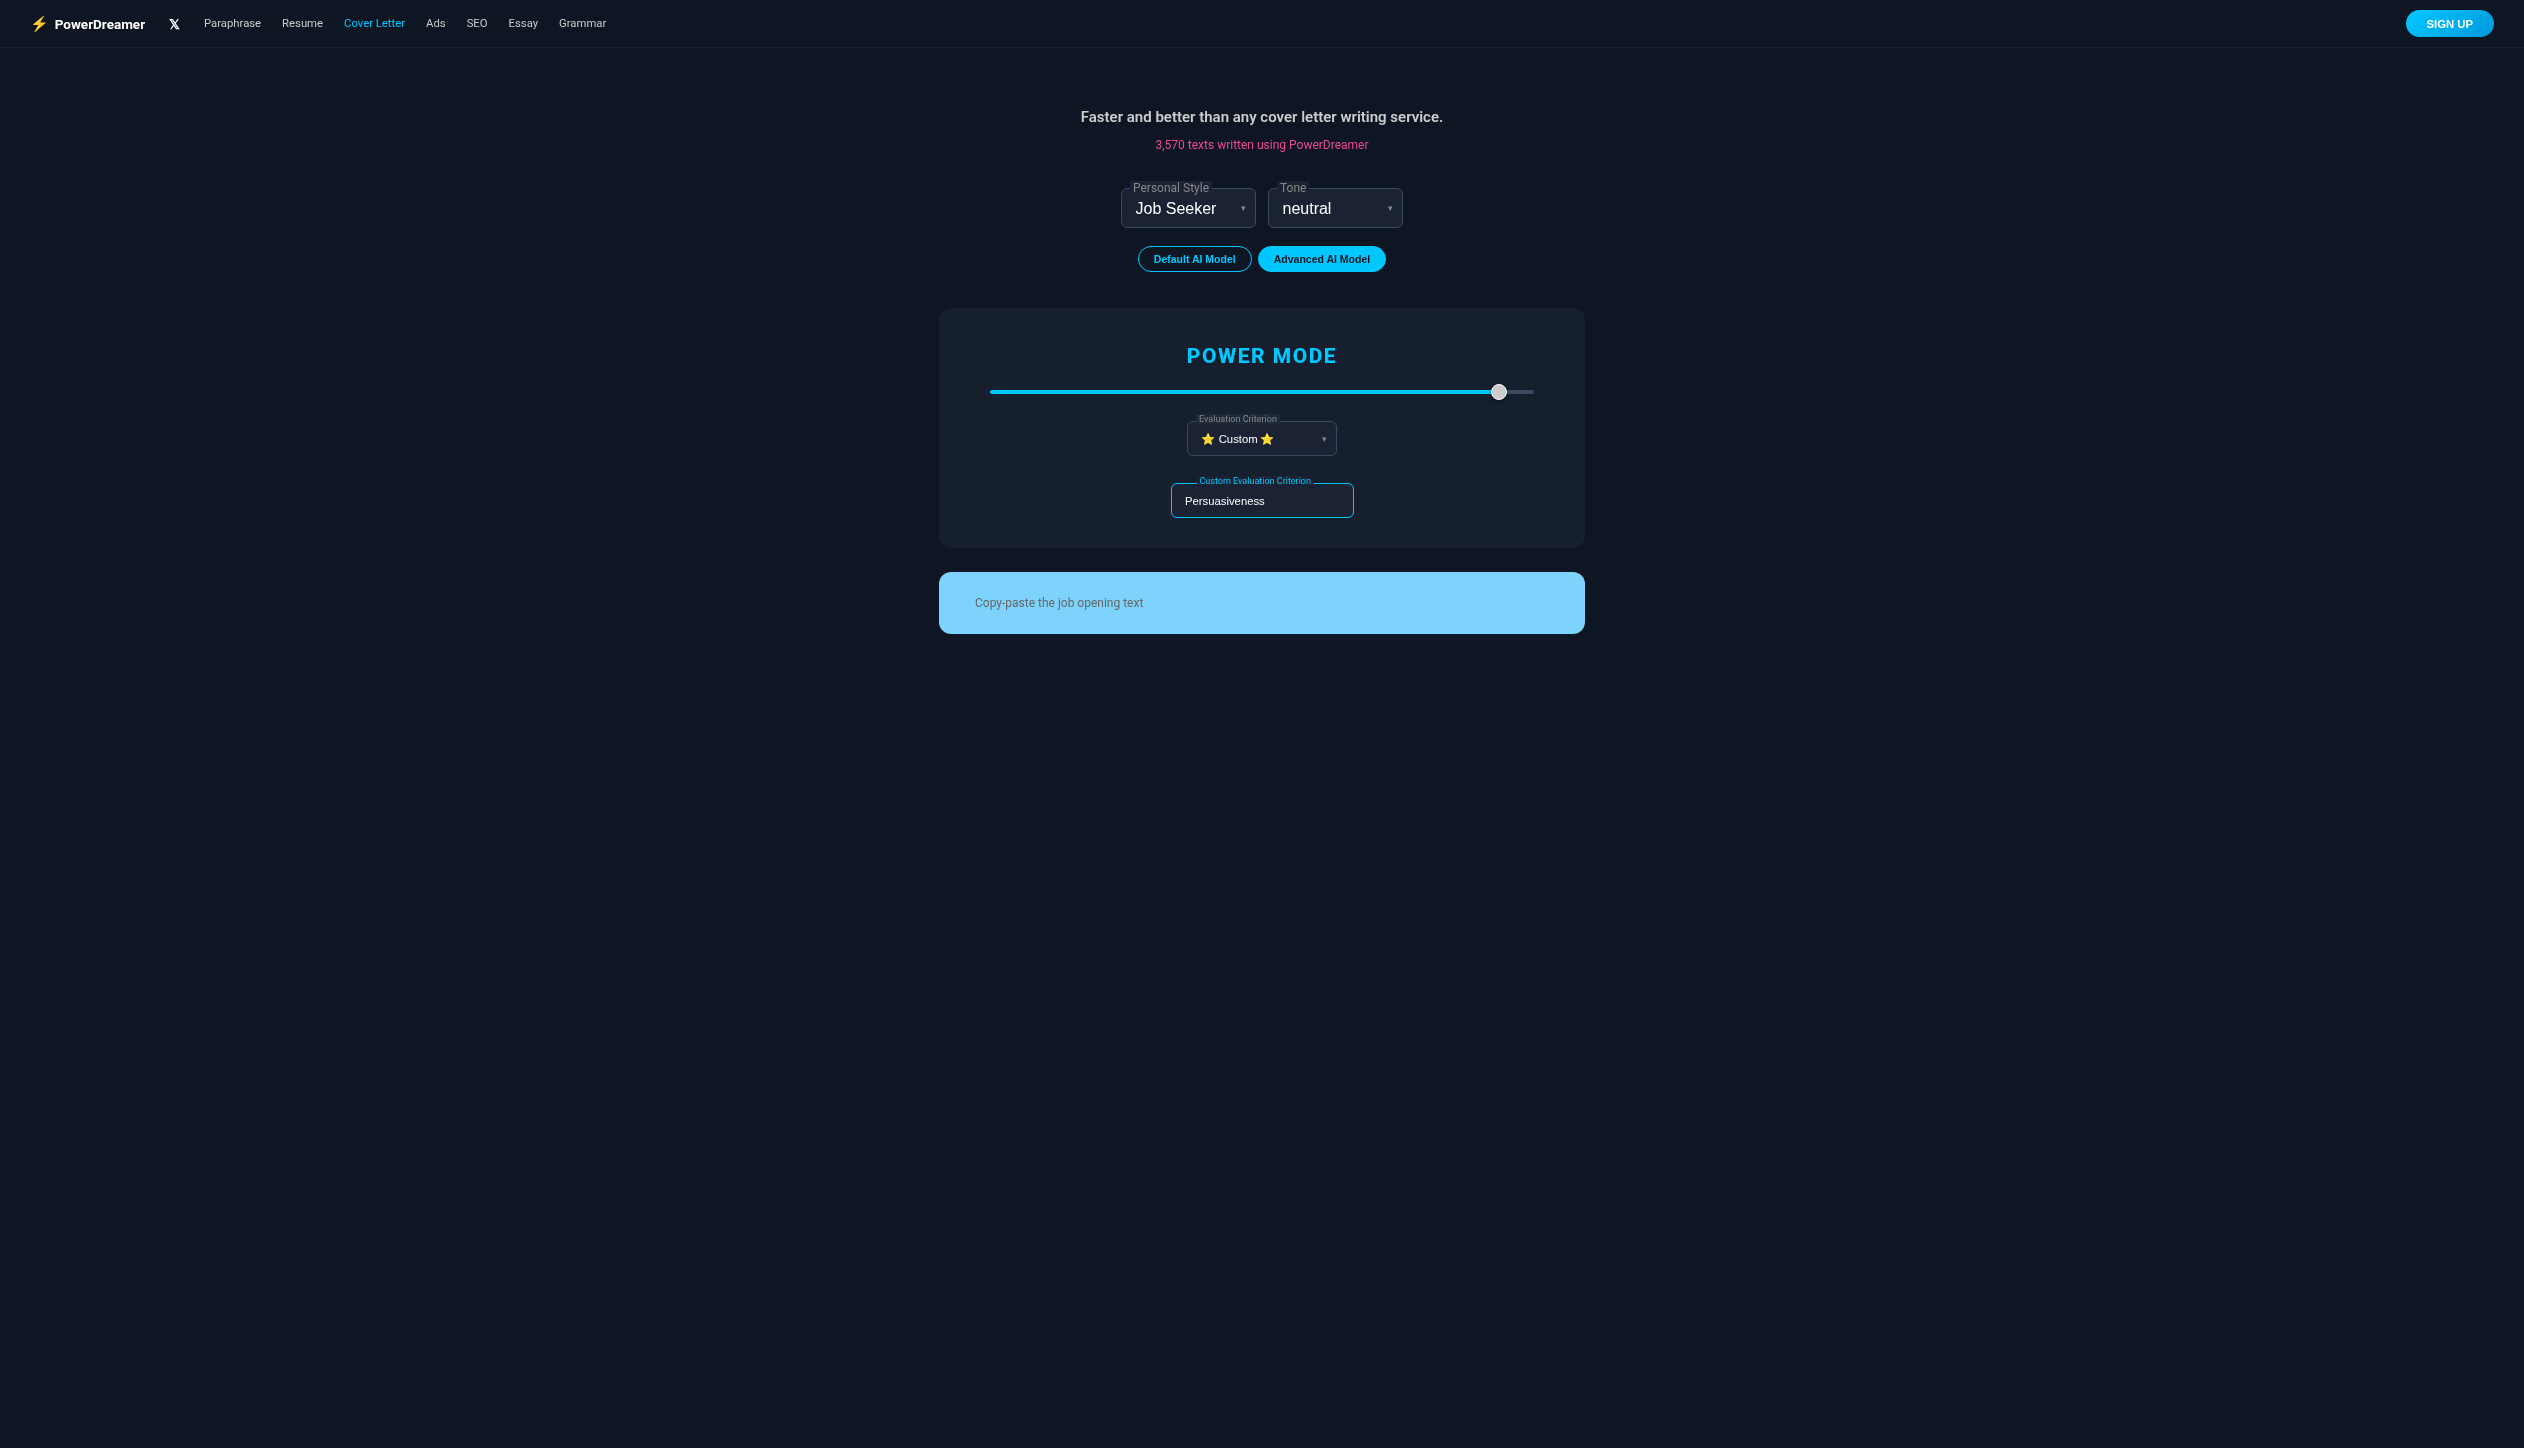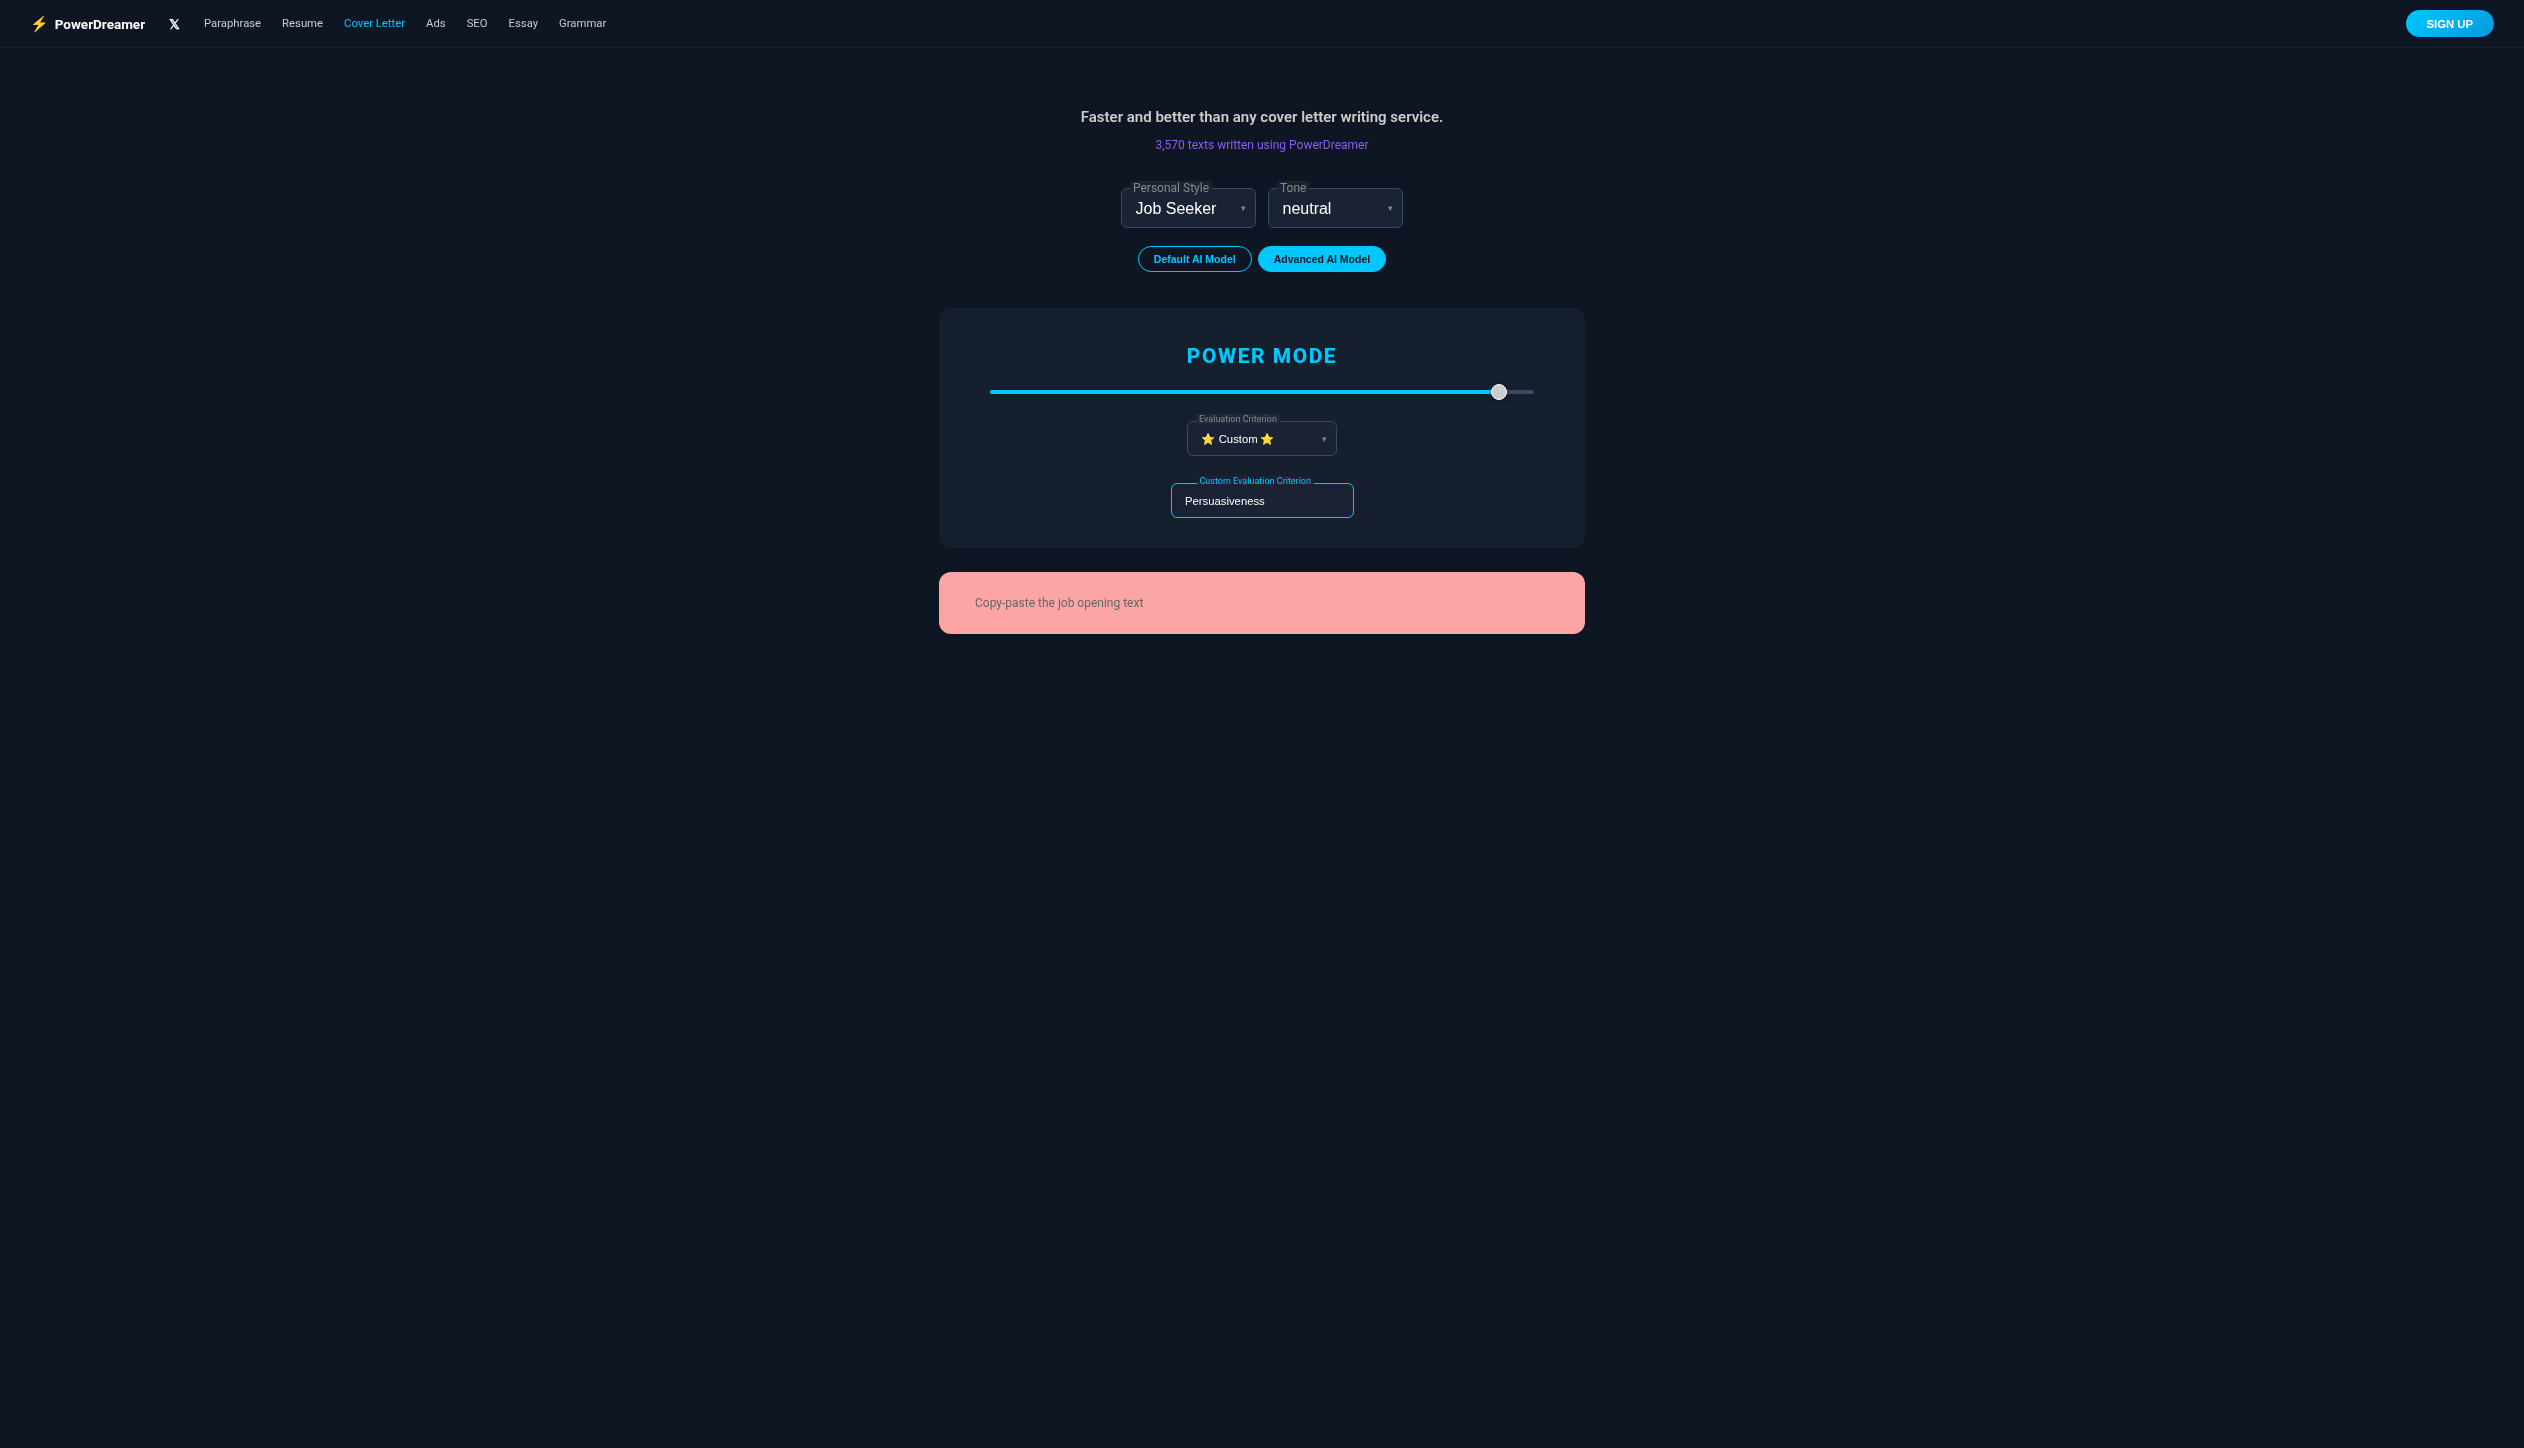--- a/index.html
+++ b/index.html
@@ -105,21 +105,21 @@
 
     .hero-subtitle {
       font-size: 15px;
       font-weight: 600;
       color: #cccccc;
       margin-bottom: 12px;
     }
 
     .hero-stats {
       font-size: 12px;
-      color: #8b5cf6;
+      color: #ec4899;
       margin-bottom: 36px;
     }
 
     
     .controls-row {
       display: flex;
       gap: 12px;
       margin-bottom: 18px;
       justify-content: center;
     }
@@ -323,21 +323,21 @@
       border-radius: 6px;
       color: #ffffff;
       font-size: 11.3px;
       padding: 10.5px 13.5px;
       min-width: 150px;
       outline: none;
     }
 
     
     .job-posting-section {
-      background: #fca5a5;
+      background: #7dd3fc;
       border-radius: 12px;
       padding: 24px 36px;
       max-width: 646px;
       width: 100%;
       text-align: left;
     }
 
     .job-posting-placeholder {
       font-size: 12px;
       color: #666666;

